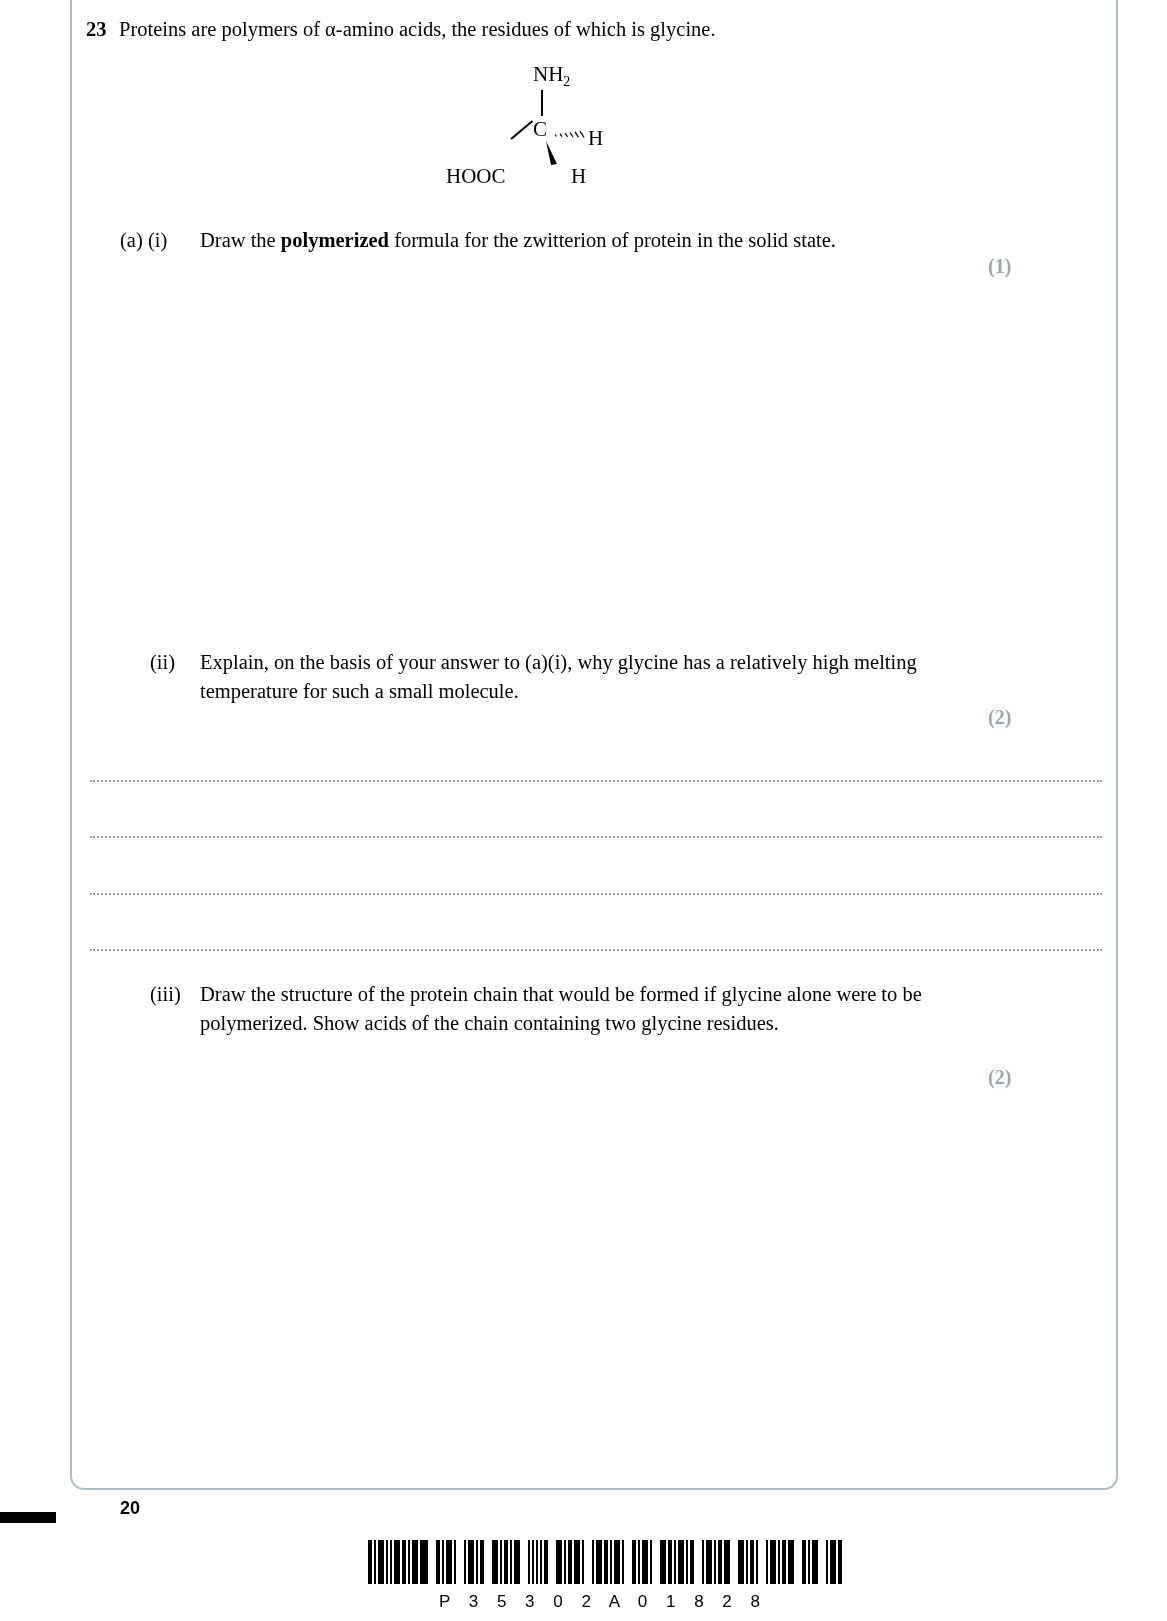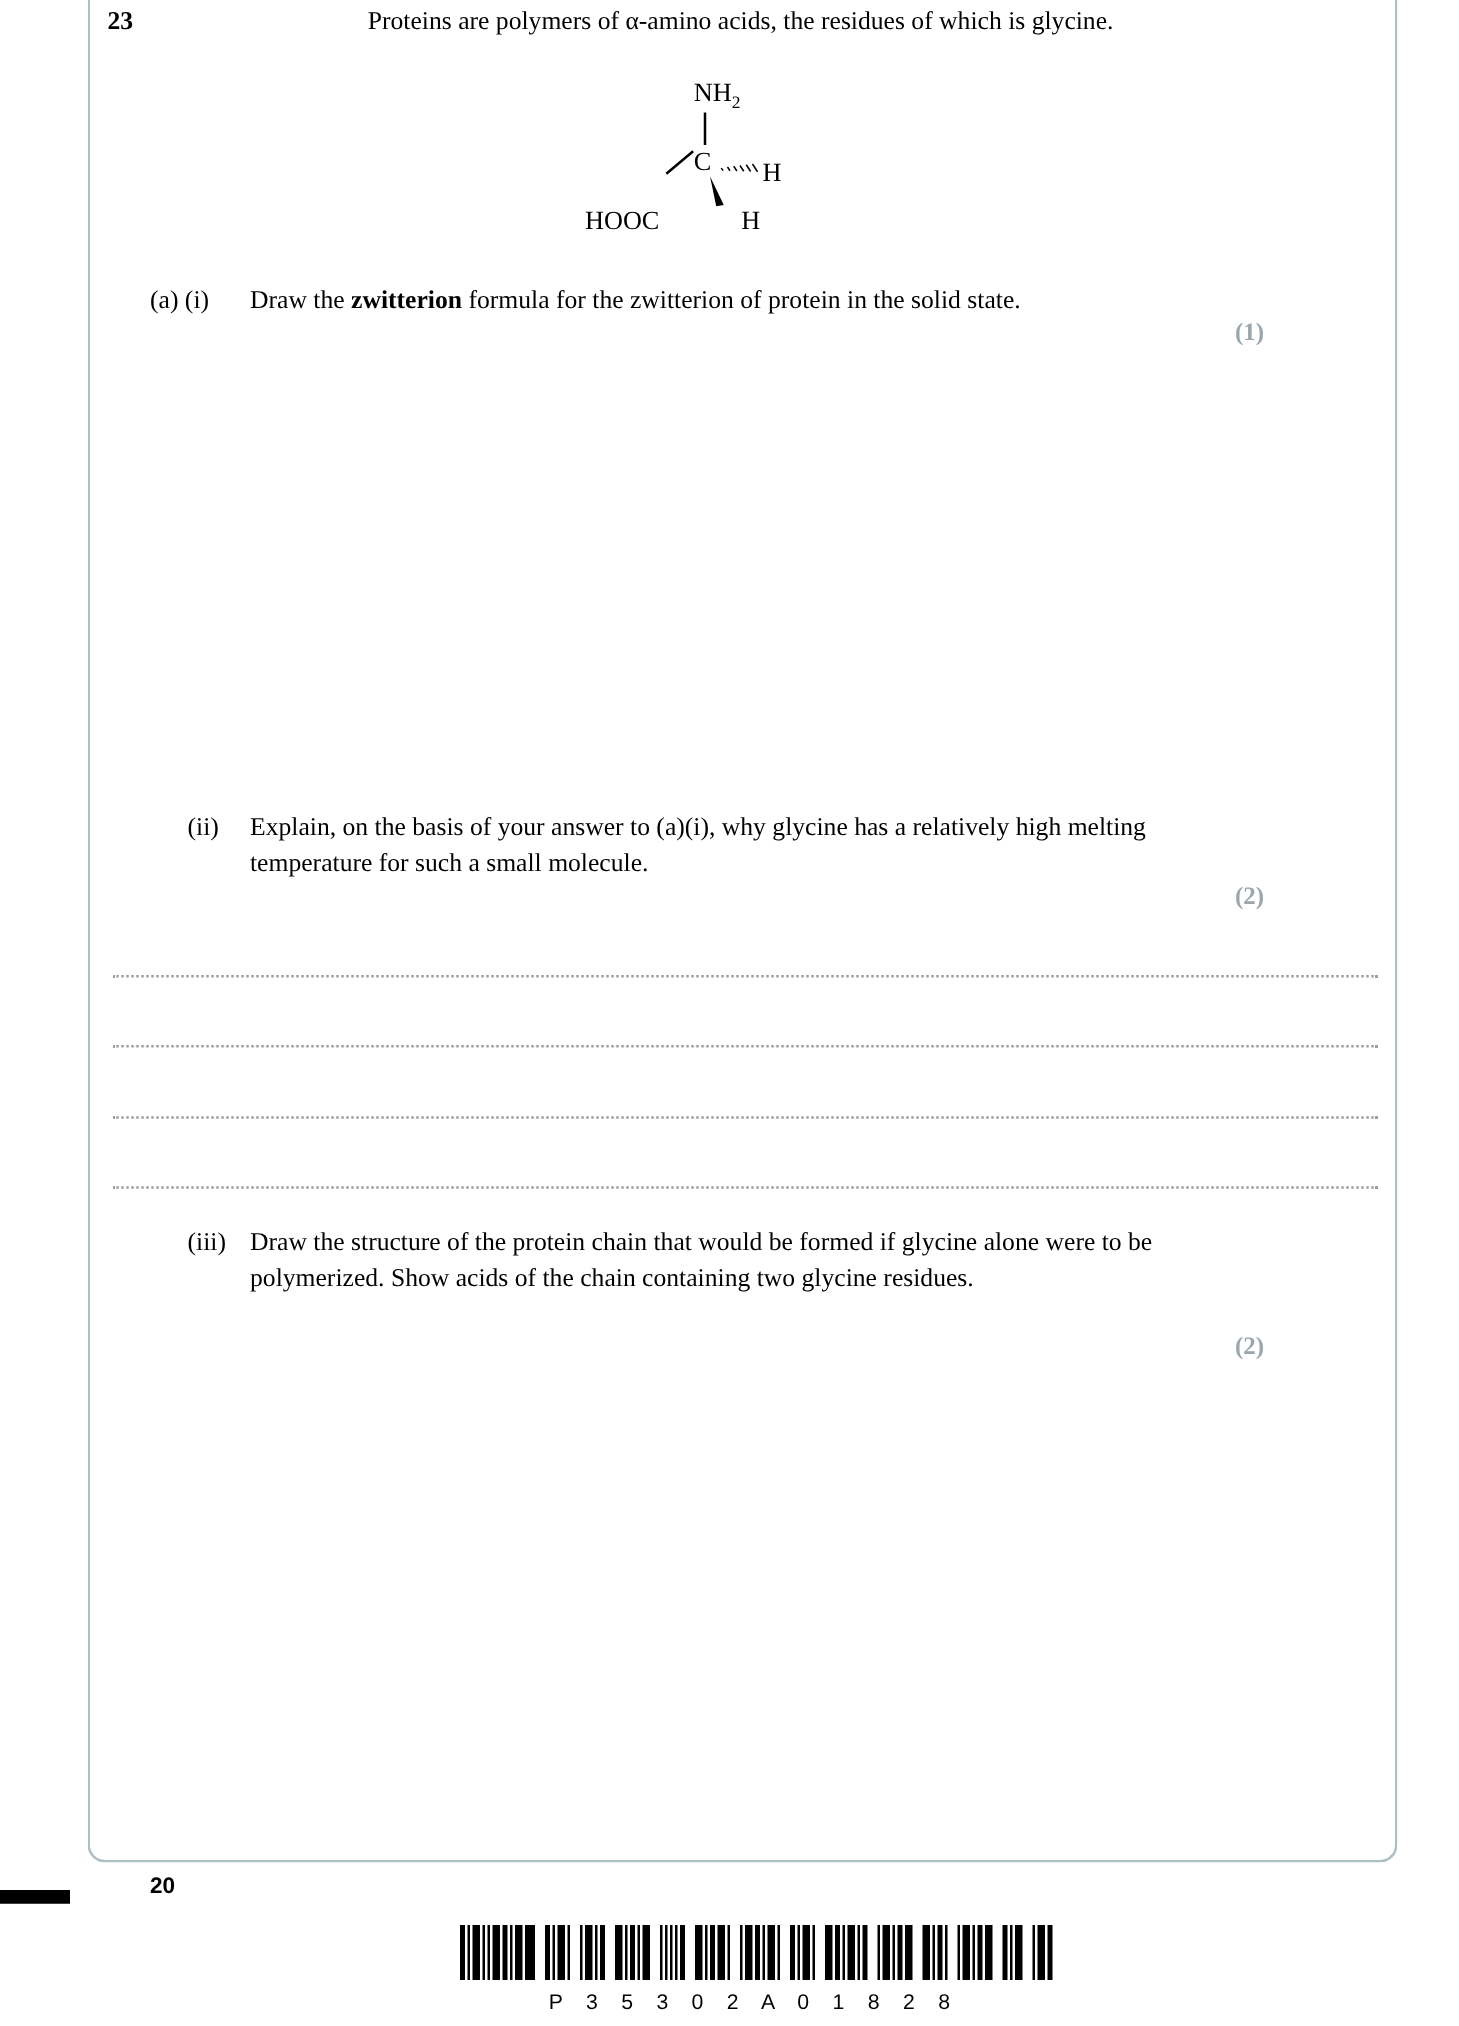--- a/index.html
+++ b/index.html
@@ -33,41 +33,40 @@
     position: absolute;
     left: 0;
     top: 0;
     width: 1167px;
   }
 
   
   .q-head {
     position: absolute;
     left: 86px;
-    top: 4px;
+    top: 16px;
     width: 980px;
     font-size: 20.5px;
     line-height: 26px;
-    text-align: center;
   }
   .q-num {
     font-weight: bold;
     position: absolute;
     left: 0;
     top: 0;
   }
   .q-text {
     display: block;
     margin-left: 33px;
   }
 
   
   .molecule {
     position: absolute;
-    left: 455px;
+    left: 433px;
     top: 62px;
     width: 260px;
     height: 140px;
     font-size: 21px;
   }
   .mol-nh2 {
     position: absolute;
     left: 100px;
     top: 0px;
   }
@@ -228,21 +227,21 @@
     <div class="mol-bond-left"></div>
     <svg class="mol-wedge" width="34" height="30" viewBox="0 0 34 30">
       <polygon points="1,1 12,24 6,25" fill="#000"></polygon>
     </svg>
     <span class="mol-h-bottom">H</span>
   </div>
 
   <div class="part" style="left:120px; top:226px; width:900px;">
     <span class="part-label">(a) (i)</span>
     <span class="part-body" style="margin-left:80px;">
-      <span>Draw the </span><b>zwitterion</b><span> formula for the zwitterion of protein in the solid state.</span>
+      <span>Draw the </span><b>polymerized</b><span> formula for the zwitterion of protein in the solid state.</span>
     </span>
   </div>
   <div class="marks" style="left:988px; top:255px;">(1)</div>
 
   <div class="part" style="left:150px; top:648px; width:840px;">
     <span class="part-label">(ii)</span>
     <span class="part-body" style="margin-left:50px;">Explain, on the basis of your answer to (a)(i), why glycine has a relatively high melting temperature for such a small molecule.</span>
   </div>
   <div class="marks" style="left:988px; top:706px;">(2)</div>
 

